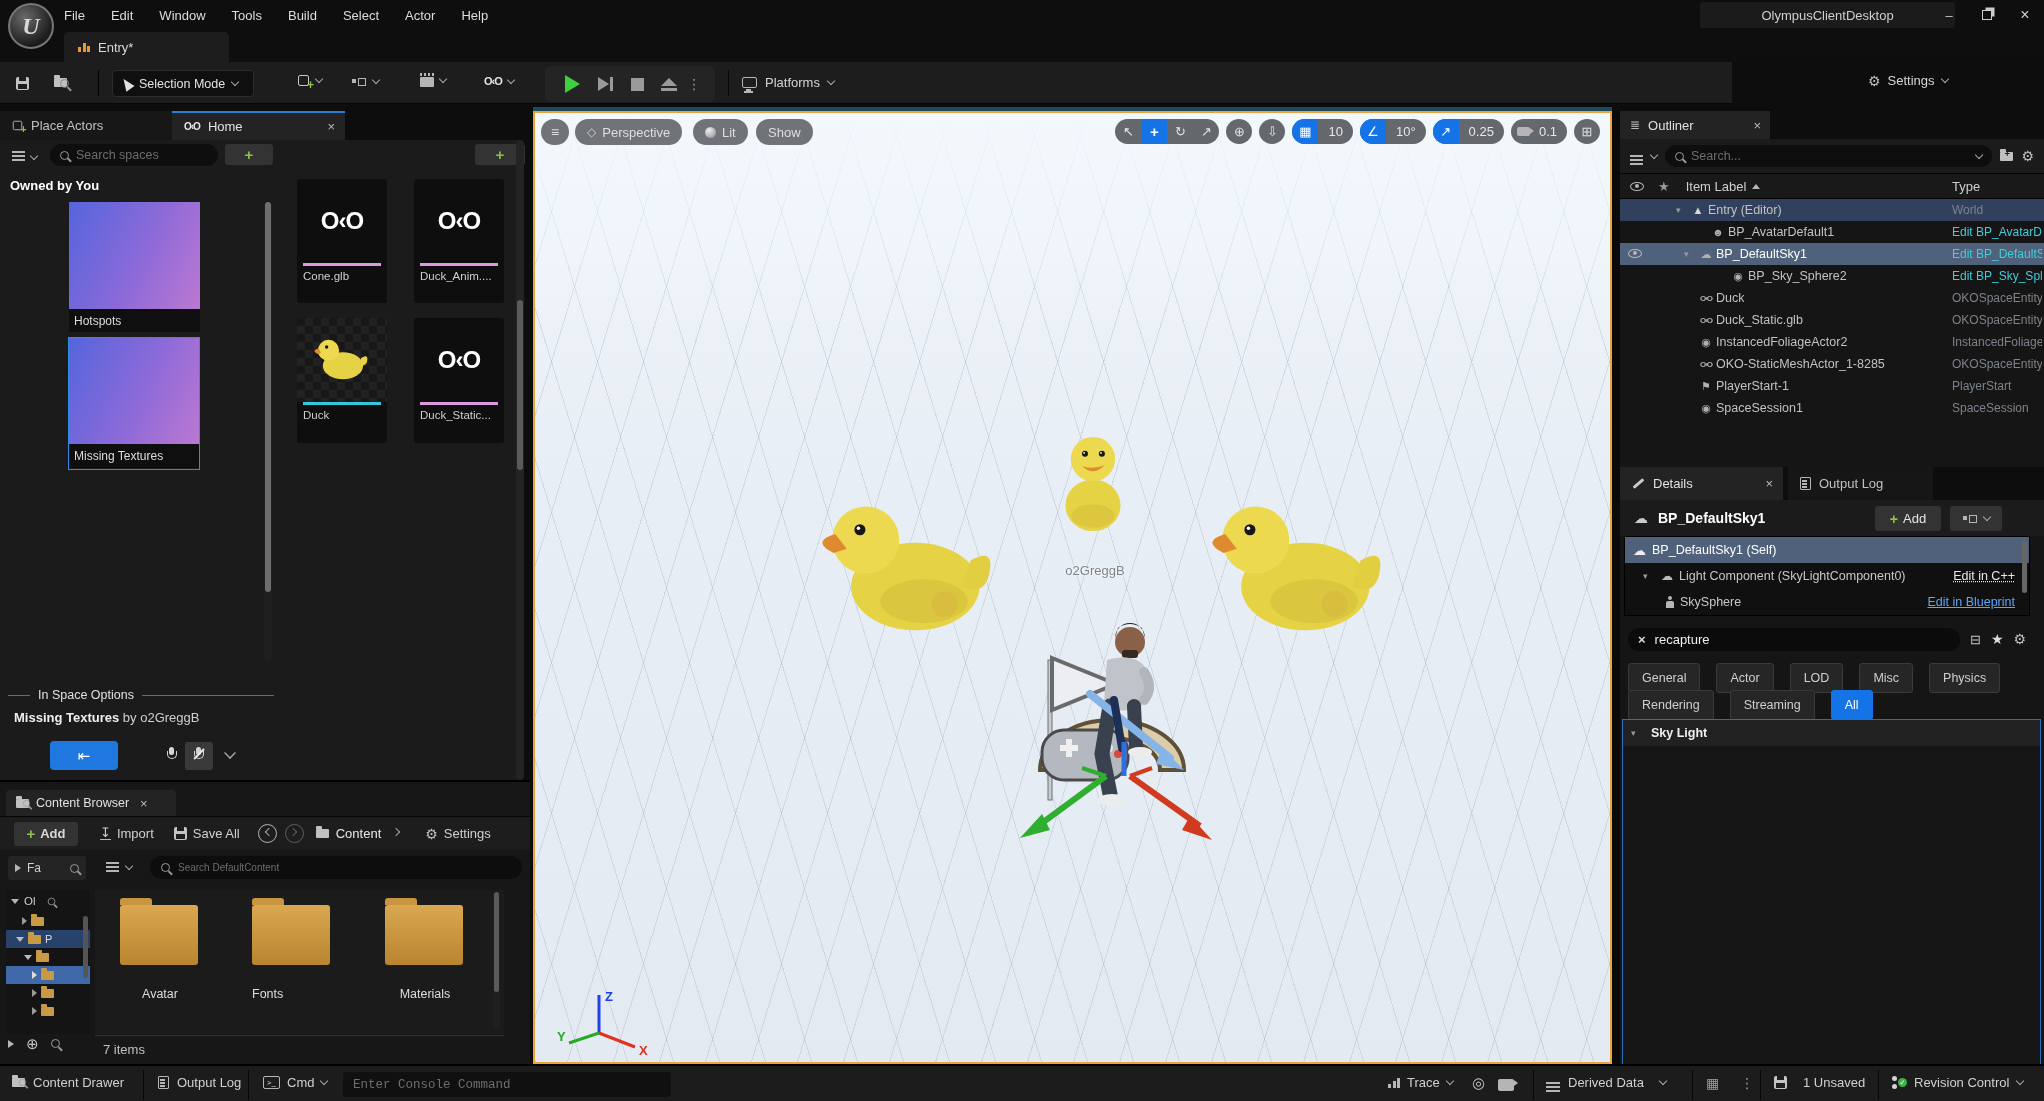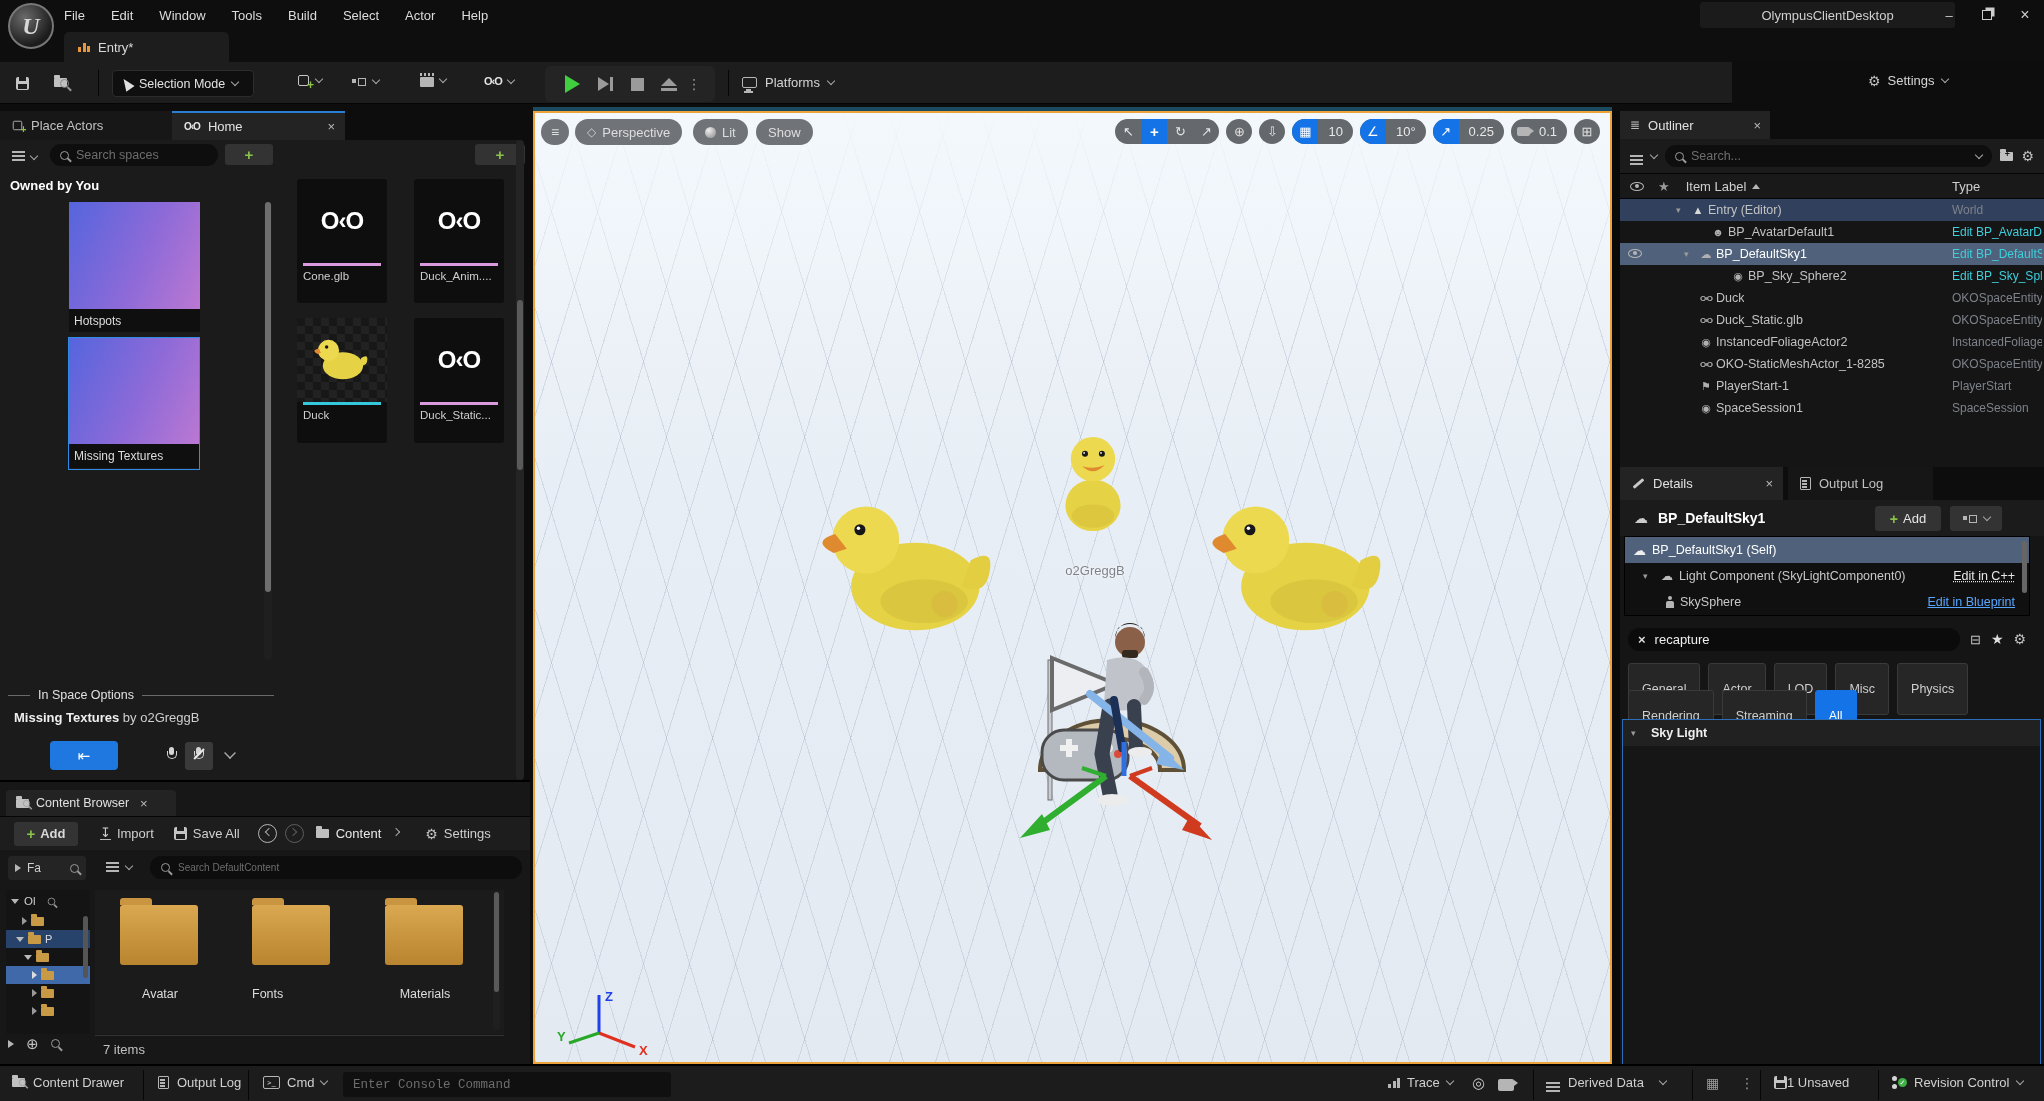--- a/index.html
+++ b/index.html
@@ -52,21 +52,21 @@
   .manI::after{content:"";position:absolute;left:0.5px;top:5px;width:8px;height:7px;background:#b5b5b5;border-radius:2px 2px 0 0}
   .cmdI{width:17px;height:13px;border:1.5px solid #b5b5b5;border-radius:2px;font:bold 7px "DejaVu Sans Mono",monospace;color:#b5b5b5;display:flex;align-items:center;justify-content:center;flex:none}
   .revI{display:inline-block;width:14px;height:14px;position:relative;flex:none}
   .revI::before{content:"";position:absolute;left:0;top:0;width:5px;height:5px;background:#d5d5d5;border-radius:50%;box-shadow:0 8px 0 #d5d5d5}
   .revI::after{content:"\2713";position:absolute;right:-1px;top:2px;width:9px;height:9px;background:#3faf46;border-radius:50%;color:#fff;font-size:7px;line-height:9px;text-align:center}
   .oko{font-weight:900;letter-spacing:-1px;white-space:nowrap}
   .gl{font-size:14px;color:#c0c0c0;flex:none;line-height:1}
   
   .vpill{position:absolute;height:26px;border-radius:13px;background:rgba(88,92,96,.85);color:#dedede;display:flex;align-items:center;gap:6px;padding:0 12px;font-size:13px}
   .gbtn{background:#333;border-radius:3px;color:#8bc34a;font-weight:bold;display:flex;align-items:center;justify-content:center}
-  .chip{display:inline-block;padding:18px 13px;background:#262626;border:1px solid #3a3a3a;border-radius:3px;color:#cfcfcf;font-size:12.5px;margin-right:8px}
+  .chip{display:inline-block;padding:7px 13px;background:#262626;border:1px solid #3a3a3a;border-radius:3px;color:#cfcfcf;font-size:12.5px;margin-right:16px}
   .chip.on{background:#1473e6;border-color:#1473e6;color:#fff}
   
   .orow{position:relative;height:22px;display:flex;align-items:center;font-size:12.5px;color:#c2c2c2;white-space:nowrap}
   .orow .ic{width:20px;text-align:center;font-size:11px;color:#b0b0b0;flex:none}
   .orow .lbl{overflow:hidden;max-width:230px}
   .orow .typ{position:absolute;left:332px;width:90px;color:#7d828a;overflow:hidden;font-size:12px}
   .orow .typ.lnk{color:#3ecfdc;}
   .exp{width:12px;font-size:9px;color:#9a9a9a;flex:none}
   .crow{height:26px;display:flex;align-items:center;padding:0 8px;gap:6px;font-size:12.5px;position:relative}
   
@@ -698,21 +698,21 @@
   <i class="abs" style="left:1533px;top:4px;width:1px;height:30px;background:#060606"></i>
   <span class="abs flex" style="left:1546px;top:9px;gap:8px">
     <span class="bars" style="width:14px"></span>
     <span style="color:#d0d0d0">Derived Data</span>
     <span class="chv" style="margin-left:8px"></span>
   </span>
   <i class="abs" style="left:1692px;top:4px;width:1px;height:30px;background:#060606"></i>
   <span class="abs" style="left:1706px;top:9px;color:#9a9a9a;font-size:14px">▦</span>
   <span class="abs" style="left:1740px;top:9px;color:#9a9a9a;font-size:14px">⋮</span>
   <i class="abs" style="left:1760px;top:4px;width:1px;height:30px;background:#060606"></i>
-  <span class="abs flex" style="left:1774px;top:9px;gap:0">
+  <span class="abs flex" style="left:1774px;top:9px;gap:16px">
     <span class="disk"></span>
     <span style="color:#d0d0d0">1 Unsaved</span>
   </span>
   <i class="abs" style="left:1878px;top:4px;width:1px;height:30px;background:#060606"></i>
   <span class="abs flex" style="left:1892px;top:9px;gap:8px">
     <span class="revI"></span>
     <span style="color:#d0d0d0">Revision Control</span>
     <span class="chv"></span>
   </span>
 </div>

